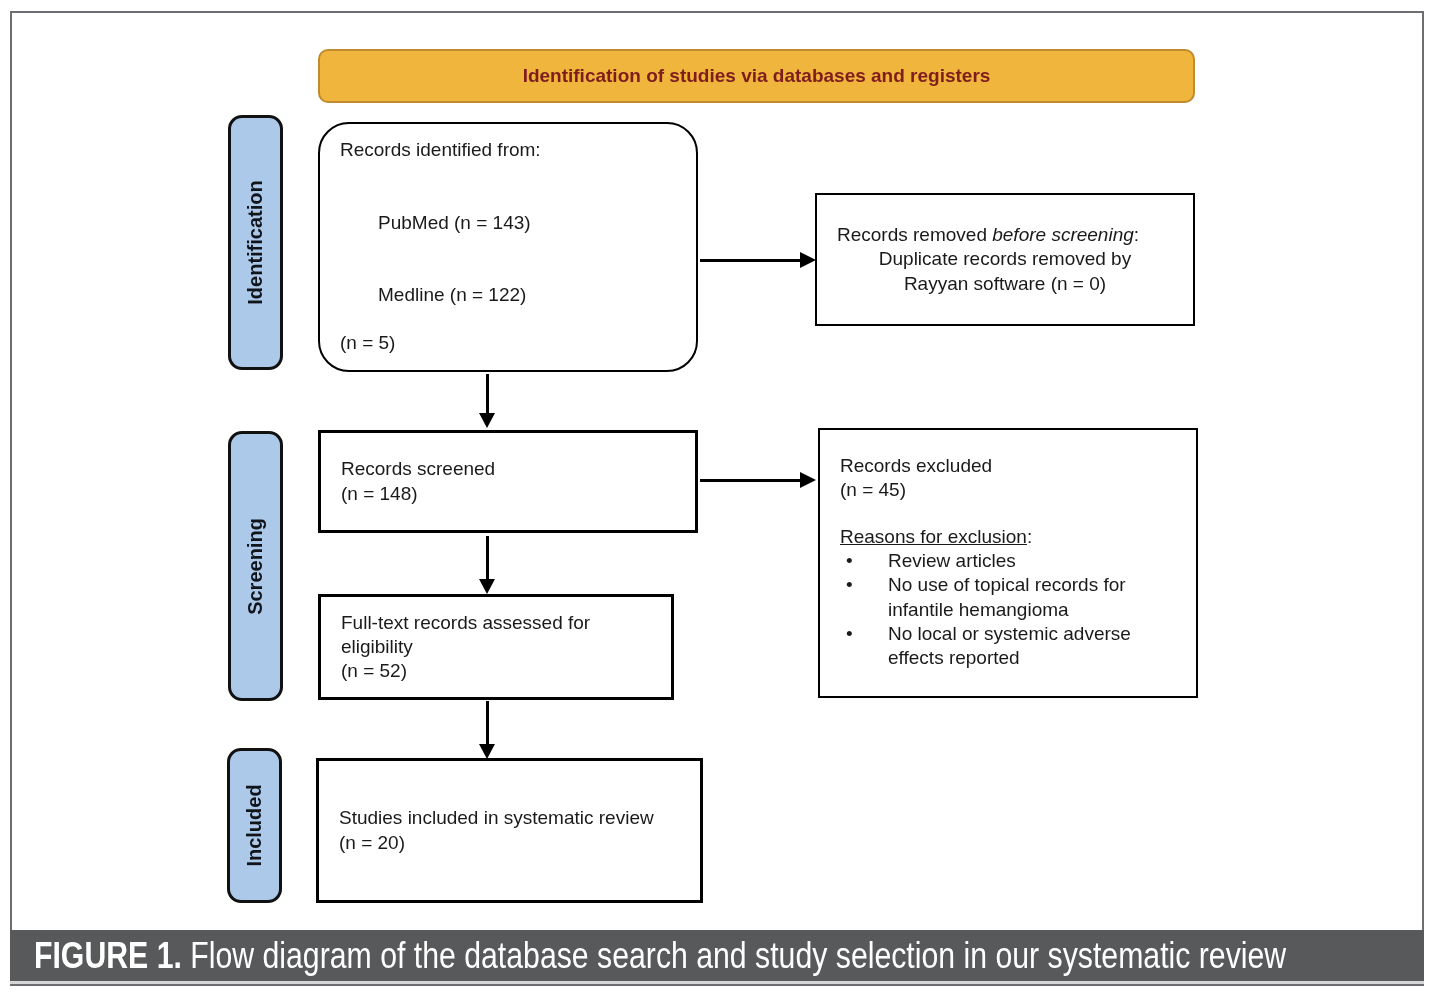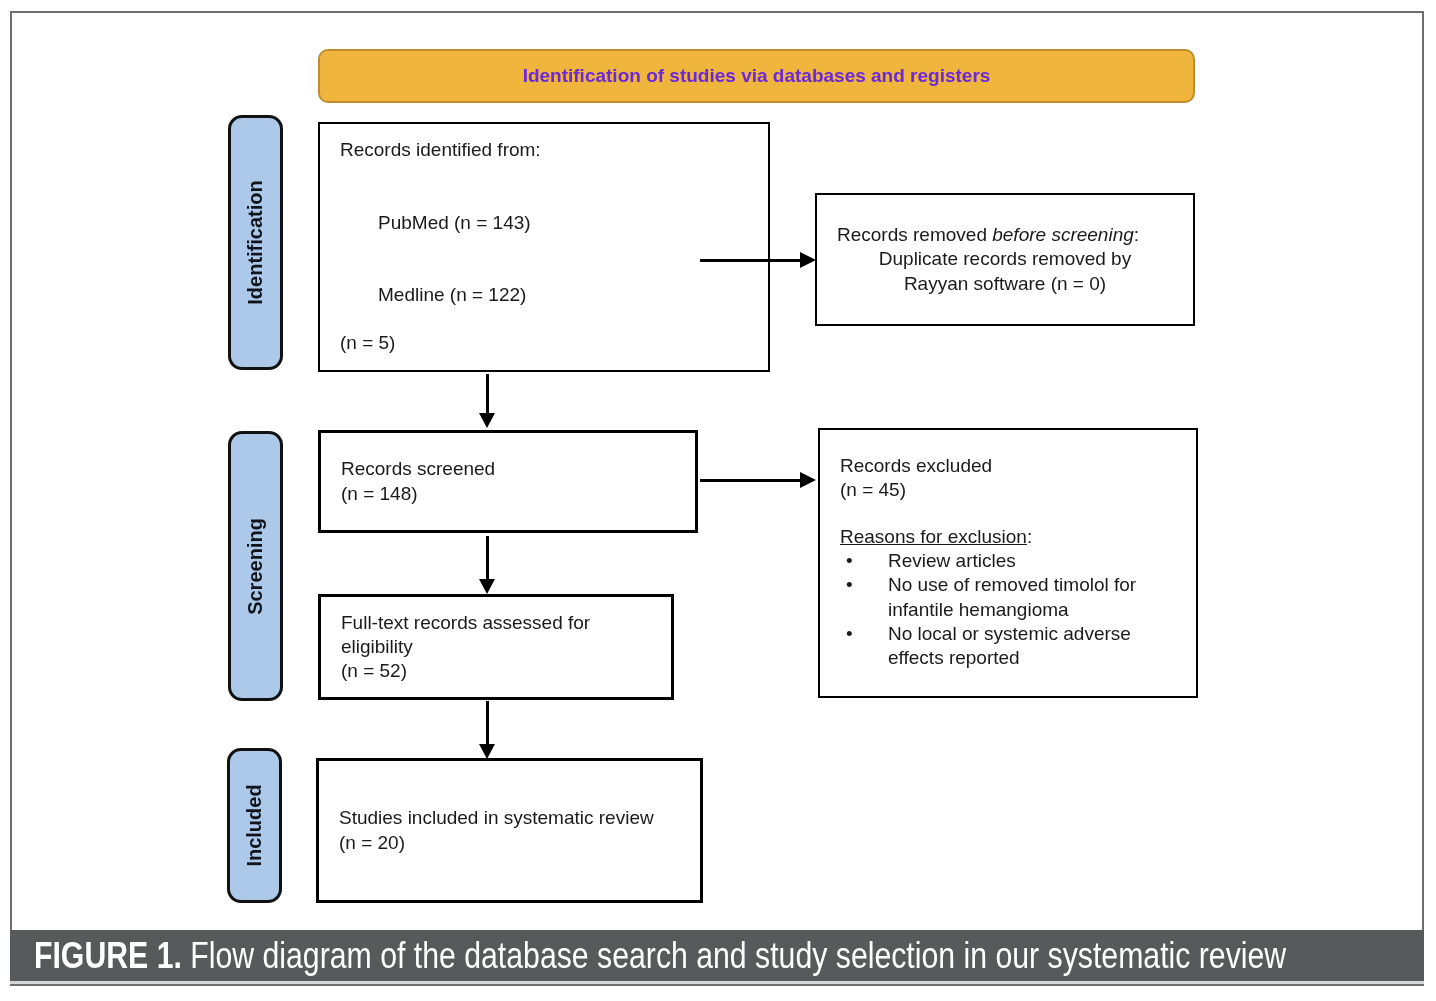--- a/index.html
+++ b/index.html
@@ -8,36 +8,36 @@
   #page { position:relative; width:1436px; height:1001px; background:#ffffff; overflow:hidden; }
 
   
   .figure-frame { position:absolute; left:10px; top:11px; width:1414px; height:975px;
                   border:2px solid #6d6e71; background:#ffffff; }
 
   
   .banner { position:absolute; left:318px; top:49px; width:877px; height:54px;
             background:#f0b53c; border:2px solid #c08a2e; border-radius:10px;
             display:flex; align-items:center; justify-content:center;
-            font-weight:bold; font-size:19px; color:#6d28d9; }
+            font-weight:bold; font-size:19px; color:#7f1d1d; }
 
   
   .stage { position:absolute; width:55px; background:#adc9e9; border:3px solid #111;
            border-radius:14px; display:flex; align-items:center; justify-content:center; }
   .stage span { transform:rotate(-90deg); white-space:nowrap; font-weight:bold;
                 font-size:20px; color:#10151c; }
   #stage-identification { left:228px; top:115px; height:255px; }
   #stage-screening      { left:228px; top:431px; height:270px; }
   #stage-included       { left:227px; top:748px; height:155px; }
 
   
   .flow-box { position:absolute; background:#ffffff; border:2px solid #000;
               font-size:19px; line-height:1.28; display:flex; flex-direction:column;
               justify-content:center; padding:10px 20px; }
-  #box-identified { left:318px; top:122px; width:452px; height:250px; }
+  #box-identified { left:318px; top:122px; width:380px; height:250px;border-radius:31px; }
   #box-removed    { left:815px; top:193px; width:380px; height:133px; }
   #box-screened   { left:318px; top:430px; width:380px; height:103px; border-width:3px; }
   #box-excluded   { left:818px; top:428px; width:380px; height:270px; justify-content:flex-start; padding-top:24px; }
   #box-fulltext   { left:318px; top:594px; width:356px; height:106px; border-width:3px; }
   #box-included   { left:316px; top:758px; width:387px; height:145px; border-width:3px; }
 
   .indent { margin-left:38px;margin-top:48px; }
   .spacer { height:24px; }
   .spacer-sm { height:22px; }
   .center { text-align:center; }
@@ -113,21 +113,21 @@
     <div class="spacer-sm"></div>
     <div>
       <span class="underlined">Reasons for exclusion</span><span>:</span>
     </div>
     <div class="reason-row">
       <span class="reason-bullet">•</span>
       <span class="reason-text">Review articles</span>
     </div>
     <div class="reason-row">
       <span class="reason-bullet">•</span>
-      <span class="reason-text">No use of removed timolol for infantile hemangioma</span>
+      <span class="reason-text">No use of topical records for infantile hemangioma</span>
     </div>
     <div class="reason-row">
       <span class="reason-bullet">•</span>
       <span class="reason-text">No local or systemic adverse effects reported</span>
     </div>
   </div>
 
   <div class="flow-box" id="box-fulltext">
     <div>Full-text records assessed for eligibility</div>
     <div>(n = 52)</div>

